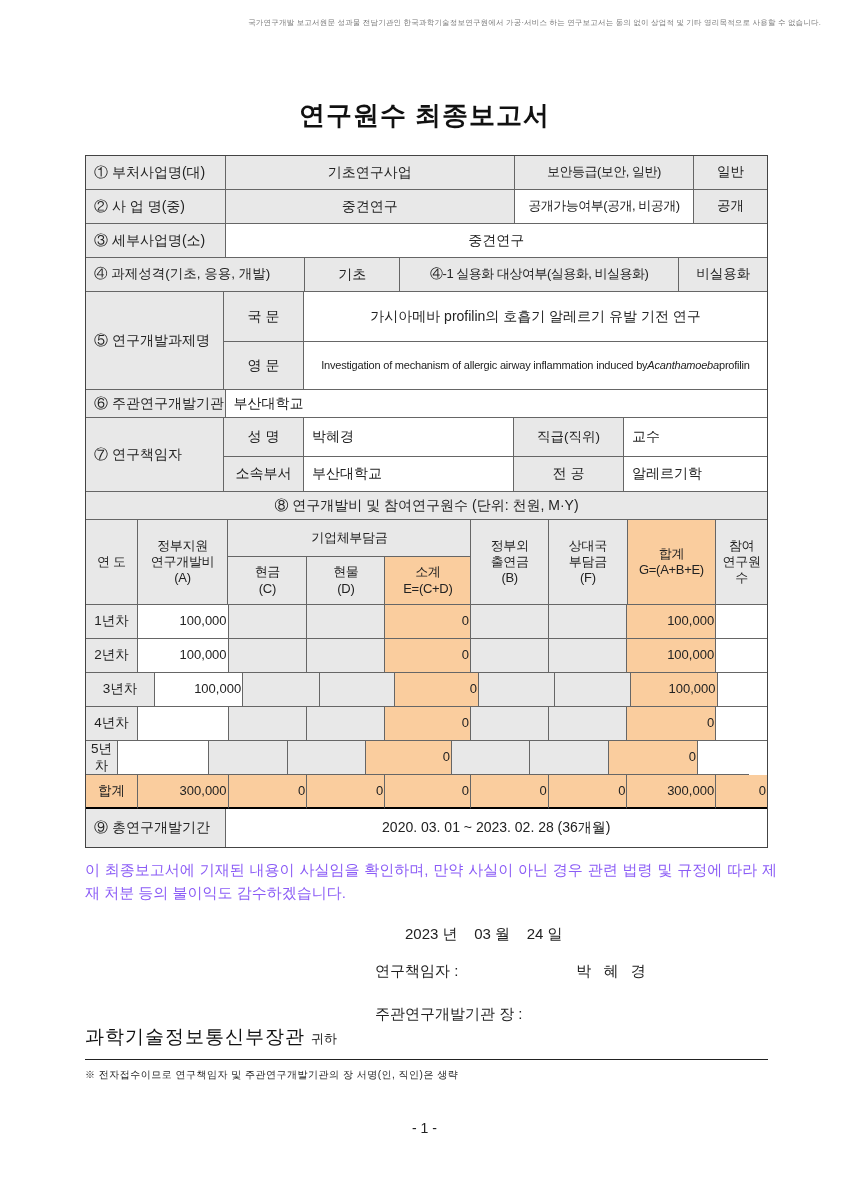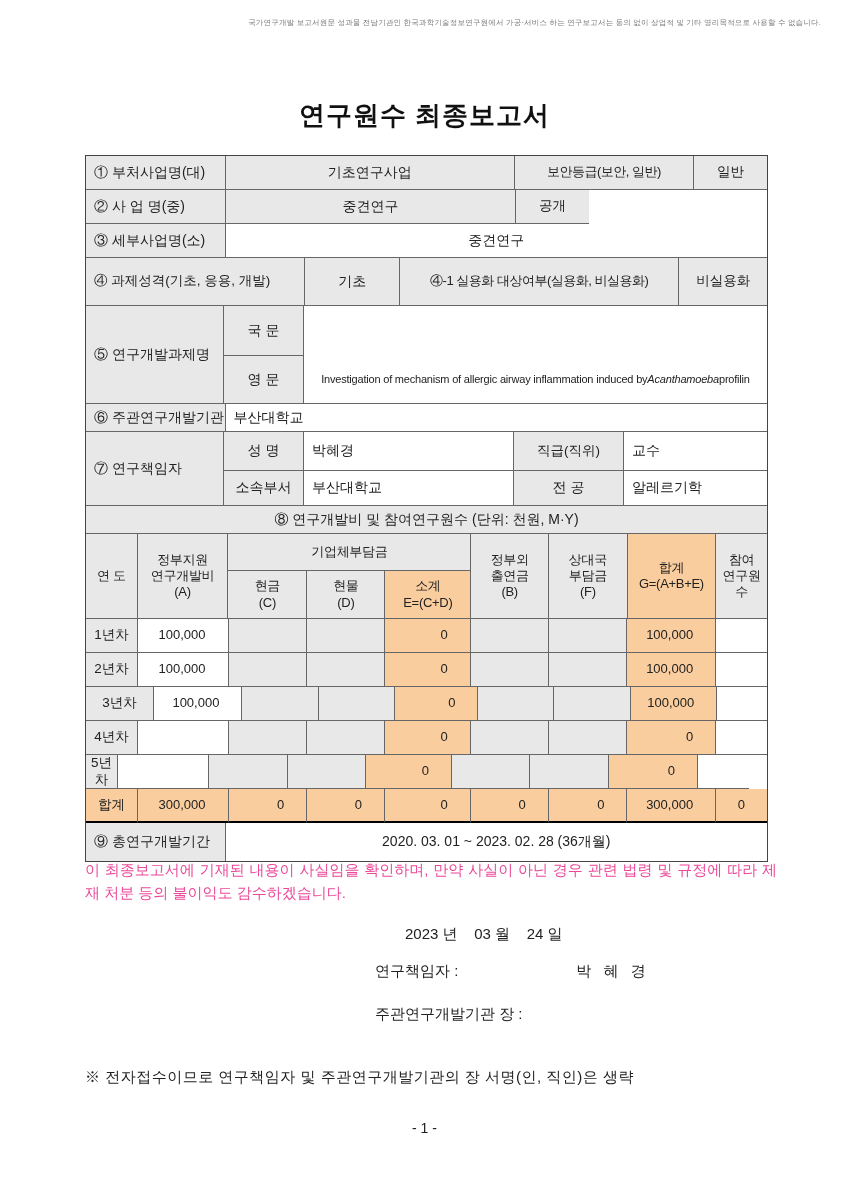--- a/index.html
+++ b/index.html
@@ -22,41 +22,41 @@
     border-right:1px solid #666; border-bottom:1px solid #666;
     display:flex; align-items:center; justify-content:center;
     font-size:14px; line-height:1.25; text-align:center; overflow:hidden;
   }
   .c.last { border-right:none; }
   .c.nb { border-bottom:none; }
   .c.thick { border-bottom:2px solid #000; }
   .gray { background:#e8e8e8; }
   .orange { background:#facd9e; }
   .lbl { justify-content:flex-start; padding-left:8px; text-align:left; }
-  .num { justify-content:flex-end; padding-right:22px; font-size:13px; }
+  .num { justify-content:flex-end; padding-right:1px; font-size:13px; }
   .fs13 { font-size:13px; letter-spacing:-0.5px; }
   .fs135 { font-size:13.5px; }
   .eng { font-size:11px; letter-spacing:-0.2px; padding:0 4px; }
   .eng .it { font-style:italic; }
   .hdr { font-size:13px; letter-spacing:-0.3px; flex-direction:column; }
   .statement {
     position:absolute; top:858px; left:85px; width:692px;
-    font-size:15px; line-height:1.55; text-align:justify; color:#ec4899;
+    font-size:15px; line-height:1.55; text-align:justify; color:#8b5cf6;
   }
   .date-line { position:absolute; top:925px; left:405px; font-size:15px; white-space:pre; }
   .pi-line { position:absolute; top:962px; left:375px; font-size:15px; display:flex;justify-content:space-between; }
   .pi-line .pi-name { margin-left:118px; letter-spacing:4px; }
   .head-line { position:absolute; top:1005px; left:375px; font-size:15px; }
   .minister-line {
     position:absolute; top:1024px; left:85px; width:683px;
     border-bottom:1.5px solid #222; padding-bottom:9px;
   }
   .minister-line .big { font-size:19px; letter-spacing:1px; color:#111; }
   .minister-line .small { font-size:13px; margin-left:6px; }
-  .note { position:absolute; top:1068px; left:85px; font-size:15px; letter-spacing:0.5px; }
+  .note { position:absolute; top:1068px; left:85px; font-size:10px; letter-spacing:0.5px; }
   .pagenum { position:absolute; top:1120px; left:0; width:100%; text-align:center; font-size:14px; }
 </style>
 </head>
 <body>
 
 <div class="page">
 
   <div class="disclaimer">국가연구개발 보고서원문 성과물 전담기관인 한국과학기술정보연구원에서 가공·서비스 하는 연구보고서는 동의 없이 상업적 및 기타 영리목적으로 사용할 수 없습니다.</div>
 
   <div class="title">연구원수 최종보고서</div>
@@ -66,40 +66,42 @@
     <div class="row" style="height:34px">
       <div class="c gray lbl" style="width:140px">① 부처사업명(대)</div>
       <div class="c gray" style="width:290px">기초연구사업</div>
       <div class="c gray fs13" style="width:180px">보안등급(보안, 일반)</div>
       <div class="c gray last fs135" style="width:73px">일반</div>
     </div>
 
     <div class="row" style="height:34px">
       <div class="c gray lbl" style="width:140px">② 사  업  명(중)</div>
       <div class="c gray" style="width:290px">중견연구</div>
+      <div class="c fs13" style="width:180px">공개가능여부(공개, 비공개)</div>
       <div class="c gray last fs135" style="width:73px">공개</div>
     </div>
 
     <div class="row" style="height:34px">
       <div class="c gray lbl" style="width:140px">③ 세부사업명(소)</div>
       <div class="c last" style="width:543px">중견연구</div>
     </div>
 
-    <div class="row" style="height:48px">
+    <div class="row" style="height:34px">
       <div class="c gray lbl fs135" style="width:220px">④ 과제성격(기초, 응용, 개발)</div>
       <div class="c gray" style="width:95px">기초</div>
       <div class="c gray fs13" style="width:280px">④-1 실용화 대상여부(실용화, 비실용화)</div>
       <div class="c gray last fs135" style="width:88px">비실용화</div>
     </div>
 
     <div class="row" style="height:98px">
       <div class="c gray lbl" style="width:140px">⑤ 연구개발과제명</div>
       <div style="width:543px">
         <div class="row" style="height:50px">
           <div class="c gray" style="width:80px">국 문</div>
+          <div class="c last" style="width:463px">가시아메바 profilin의 호흡기 알레르기 유발 기전 연구</div>
         </div>
         <div class="row" style="height:48px">
           <div class="c gray" style="width:80px">영 문</div>
           <div class="c last eng" style="width:463px">
               <span>Investigation of mechanism of allergic airway inflammation induced by </span>
               <span class="it">Acanthamoeba</span>
               <span> profilin</span>
             </div>
         </div>
       </div>
@@ -261,18 +263,21 @@
 
   <div class="date-line">2023 년    03 월    24 일</div>
 
   <div class="pi-line">
     <span>연구책임자 :</span>
     <span class="pi-name">박 혜 경</span>
   </div>
 
   <div class="head-line">주관연구개발기관 장 :</div>
 
+  <div class="minister-line">
+    <span class="big">과학기술정보통신부장관</span><span class="small">귀하</span>
+  </div>
 
   <div class="note">※ 전자접수이므로 연구책임자 및 주관연구개발기관의 장 서명(인, 직인)은 생략</div>
 
   <div class="pagenum">- 1 -</div>
 
 </div>
 
 </body></html>

